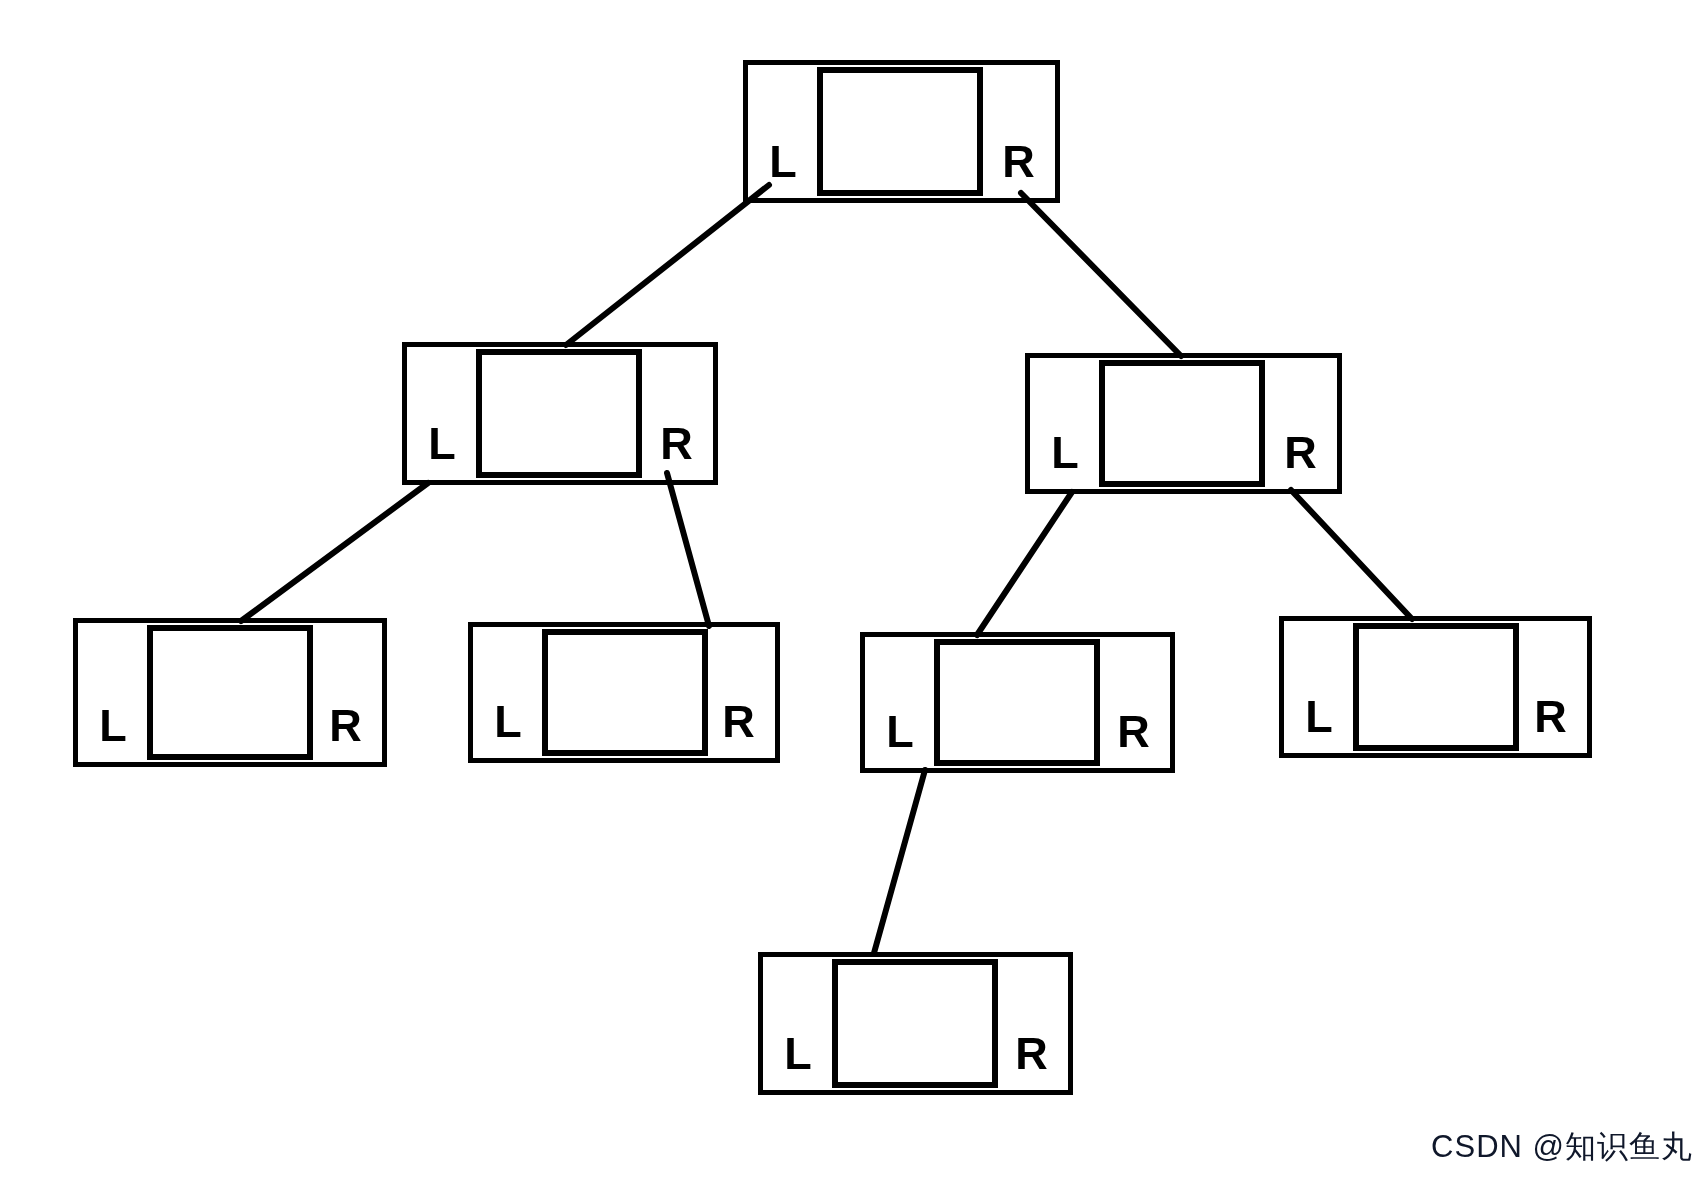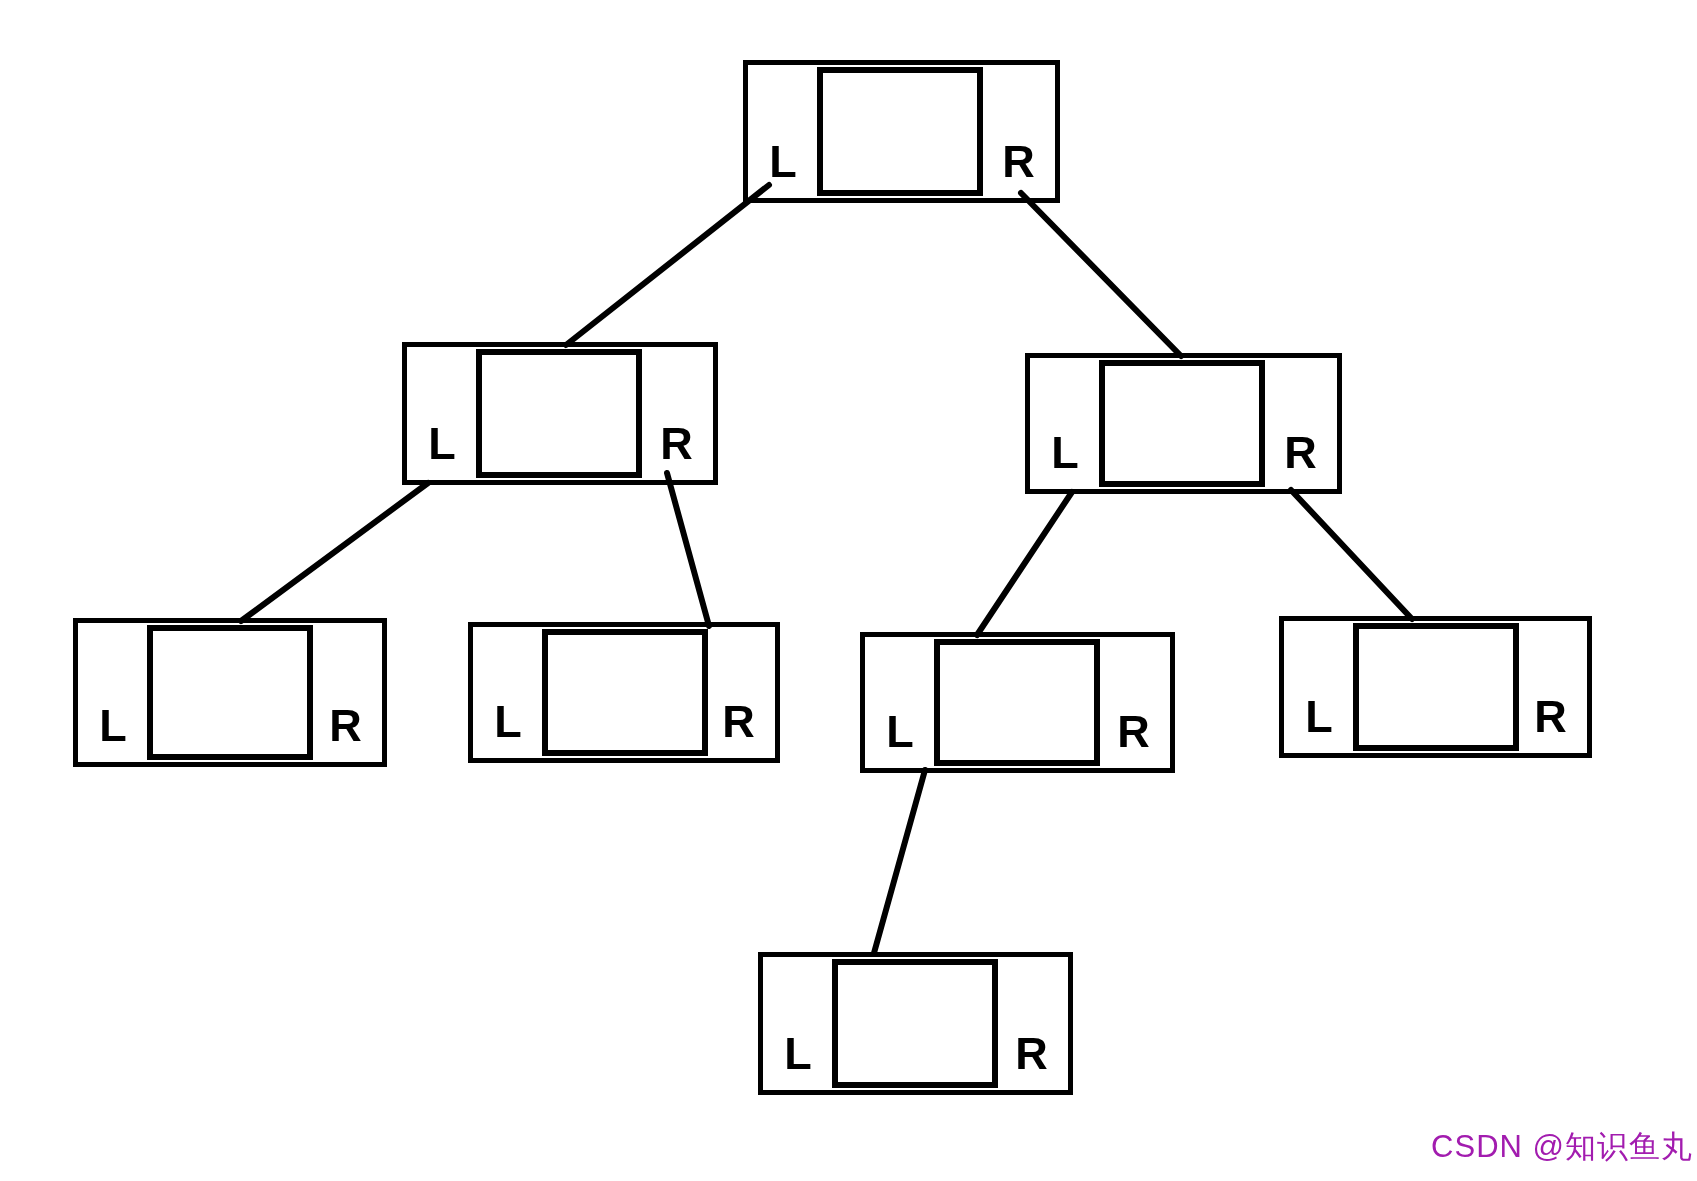--- a/index.html
+++ b/index.html
@@ -60,21 +60,21 @@
     width: 166px;
     border: 6px solid #000000;
     box-sizing: border-box;
     background: transparent;
   }
   .watermark {
     position: absolute;
     right: 4px;
     top: 1126px;
     font-size: 31px;
-    color: #a21caf;
+    color: #0f172a;
     text-shadow: 1px 1px 0 #ffffff;
     letter-spacing: 1px;
     white-space: nowrap;
     font-family: "Liberation Sans", sans-serif;
   }
 </style>
 </head>
 <body>
 
 <div class="canvas">

